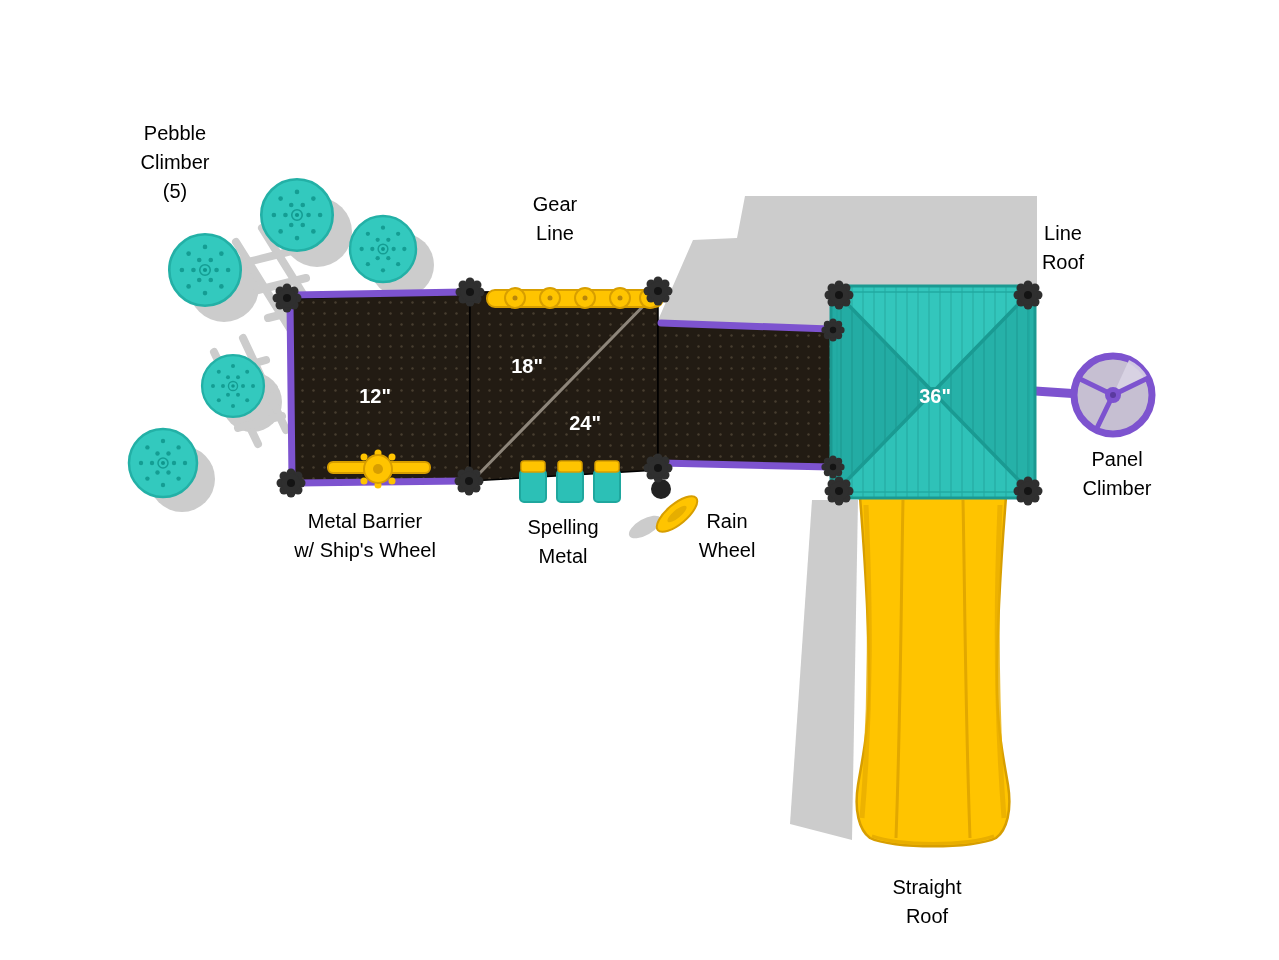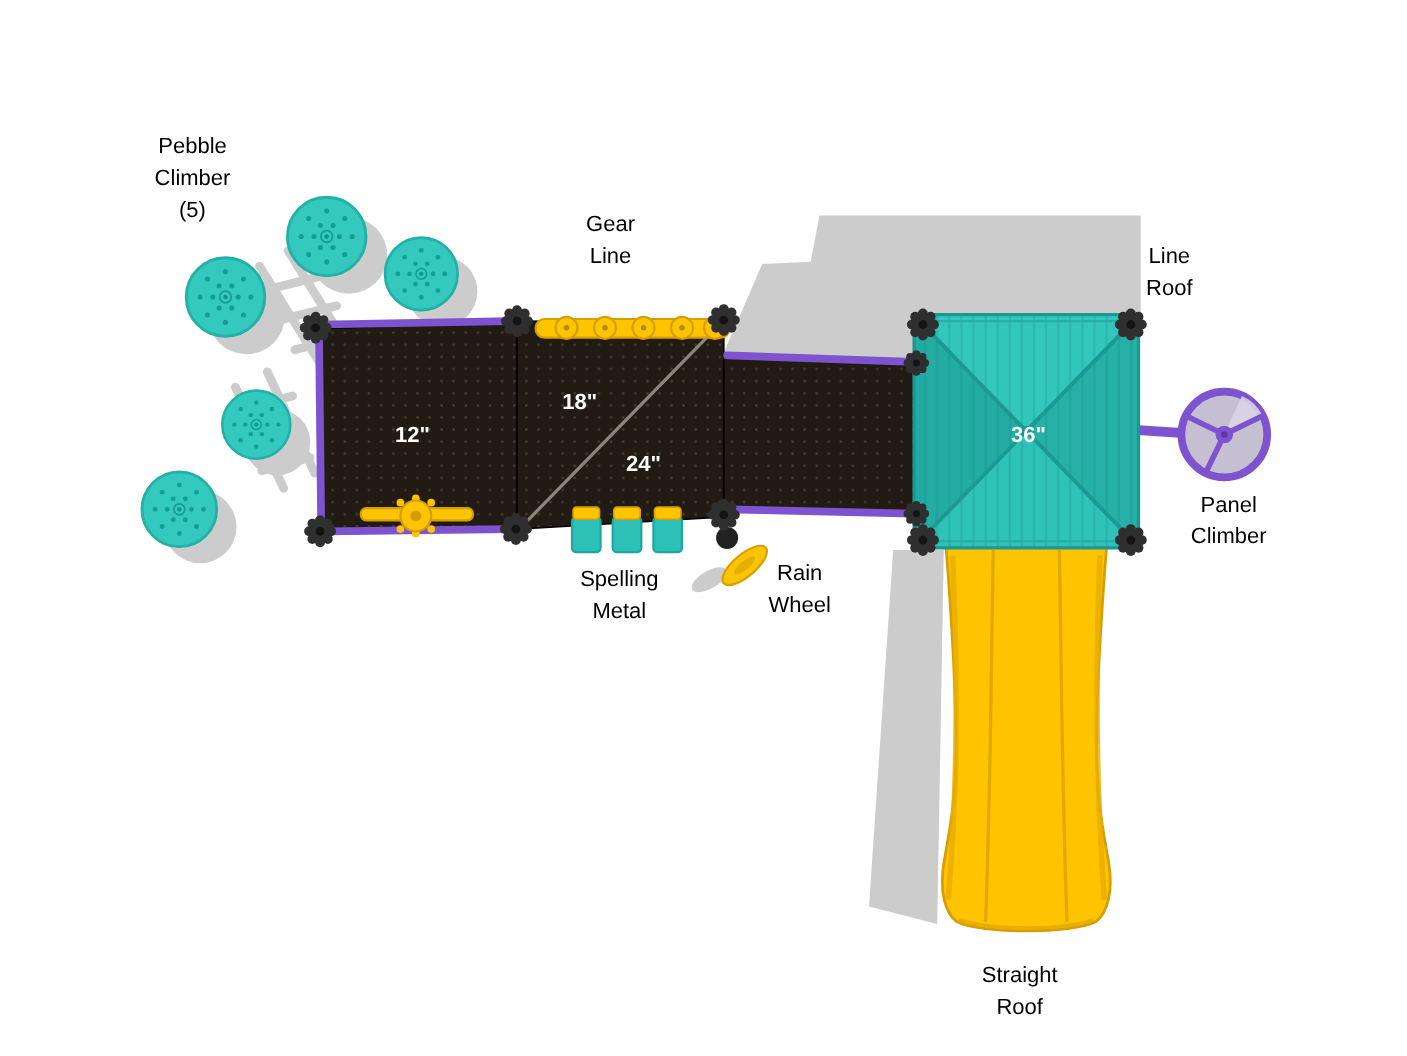--- a/index.html
+++ b/index.html
@@ -238,20 +238,22 @@
 
 <div class="lbl" style="left:175px;top:119px">Pebble
 Climber
 (5)</div>
 <div class="lbl" style="left:555px;top:190px">Gear
 Line</div>
 <div class="lbl" style="left:1063px;top:219px">Line
 Roof</div>
 <div class="lbl" style="left:1117px;top:445px">Panel
 Climber</div>
+<div class="lbl" style="left:365px;top:507px">Metal Barrier
+w/ Ship's Wheel</div>
 <div class="lbl" style="left:563px;top:513px">Spelling
 Metal</div>
 <div class="lbl" style="left:727px;top:507px">Rain
 Wheel</div>
 <div class="lbl" style="left:927px;top:873px">Straight
 Roof</div>
 
 <div class="meas" style="left:375px;top:396px">12"</div>
 <div class="meas" style="left:527px;top:366px">18"</div>
 <div class="meas" style="left:585px;top:423px">24"</div>

